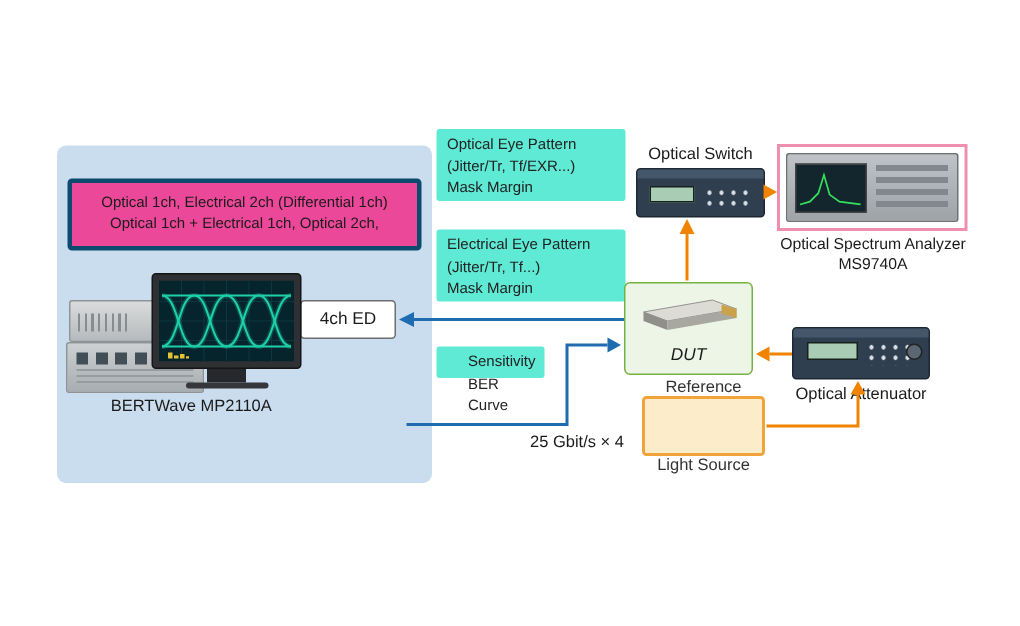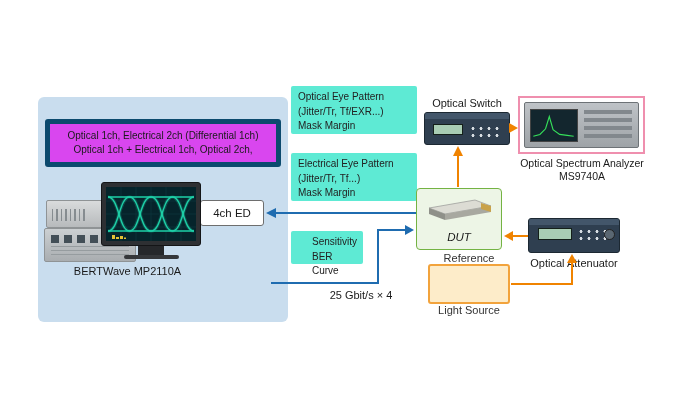--- a/index.html
+++ b/index.html
@@ -3,21 +3,21 @@
 <meta charset="utf-8">
 <style>
   * { margin:0; padding:0; box-sizing:border-box; }
   body { font-family:"Liberation Sans", sans-serif; background:#fff; }
   .canvas { position:relative; width:680px; height:417px; background:#ffffff; overflow:hidden; color:#1a1a1a; }
   .abs { position:absolute; }
 
   
   .panel { left:38px; top:97px; width:250px; height:225px; background:#c9ddee; border-radius:6px; z-index:1; }
 
-  .config-box { left:45px; top:119px; width:236px; height:48px; background:#d946ef; border:5px solid #0c4a6e;
+  .config-box { left:45px; top:119px; width:236px; height:48px; background:#ec4899; border:3px solid #0c4a6e;
     border-radius:3px; display:flex; flex-direction:column; justify-content:center; text-align:center;
     font-size:10px; line-height:1.4; z-index:2; }
 
   .io-box { background:#fff; border:1px solid #6e6e6e; border-radius:3px; display:flex; align-items:center;
     justify-content:center; font-size:11.5px; z-index:2; }
   .ed  { left:200px; top:200px; width:64px; height:26px; }
   .ppg { left:200px; top:270px; width:70px; height:26px; }
 
   
   .unit { border:1px solid #8f9395; border-radius:2px; z-index:2; }
@@ -36,21 +36,21 @@
   .monitor svg { display:block; width:100%; height:100%; }
   .stand { left:138px; top:246px; width:26px; height:9px; background:#26282b; z-index:3; }
   .stand-base { left:124px; top:255px; width:55px; height:4px; background:#35373a; border-radius:2px; z-index:3; }
 
   .bertwave-label { left:40px; top:265px; width:175px; text-align:center; font-size:11px; z-index:3; }
 
   
   .callout { background:#5eead4; border-radius:2px; font-size:10px; line-height:1.45; padding:4px 7px; color:#222; z-index:2; }
   .co1 { left:291px; top:86px;  width:126px; height:48px; }
   .co2 { left:291px; top:153px; width:126px; height:48px; }
-  .co3 { left:291px; top:231px; width:72px;  height:33px;padding-left:21px; }
+  .co3 { left:291px; top:231px; width:72px;  height:21px;padding-left:21px; }
 
   
   .device { background:#2f3f50; border:1px solid #1c2832; border-radius:3px; z-index:2; }
   .switch-dev { left:424px; top:112px; width:86px; height:33px; }
   .atten-dev  { left:528px; top:218px; width:92px; height:35px; }
   .dev-strip { position:absolute; left:0; top:0; width:100%; height:6px; background:#43566a; border-radius:2px 2px 0 0; }
   .dev-lcd { position:absolute; background:#a9cdb4; border:1px solid #15201a; }
   .switch-lcd { left:8px; top:11px; width:30px; height:11px; }
   .atten-lcd  { left:9px;  top:9px;  width:34px; height:12px; }
   .dot-pad { position:absolute; background-image:radial-gradient(circle,#d7dde2 1.4px, rgba(0,0,0,0) 1.6px);
@@ -74,21 +74,21 @@
 
   .rls-box { left:428px; top:264px; width:82px; height:40px; background:#fdecc9; border:2px solid #f2a33c;
     border-radius:3px; display:flex; flex-direction:column; justify-content:center; text-align:center;
     font-size:11px; line-height:1.3; color:#333; z-index:2;gap:37px; }
 
   .lbl { position:absolute; font-size:11px; color:#1a1a1a; text-align:center; z-index:2; }
   .switch-lbl { left:417px; top:97px; width:100px; }
   .osa-lbl1 { left:510px; top:157px; width:144px; font-size:10.5px; }
   .osa-lbl2 { left:510px; top:170px; width:144px; font-size:10.5px; }
   .atten-lbl { left:514px; top:257px; width:120px; }
-  .bitrate { left:306px; top:289px; width:110px; }
+  .bitrate { left:306px; top:289px; width:110px;text-align:right; }
 
   .connectors { left:0; top:0; z-index:4; pointer-events:none; }
   .trace { stroke:#1ed0a8; stroke-width:1.4; fill:none; }
   .trace-glow { stroke:#1ed0a8; stroke-width:3.5; fill:none; opacity:0.22; }
   .gridline { stroke:#0f3a42; stroke-width:0.6; }
 </style>
 </head>
 <body>
 
 <div class="canvas">

